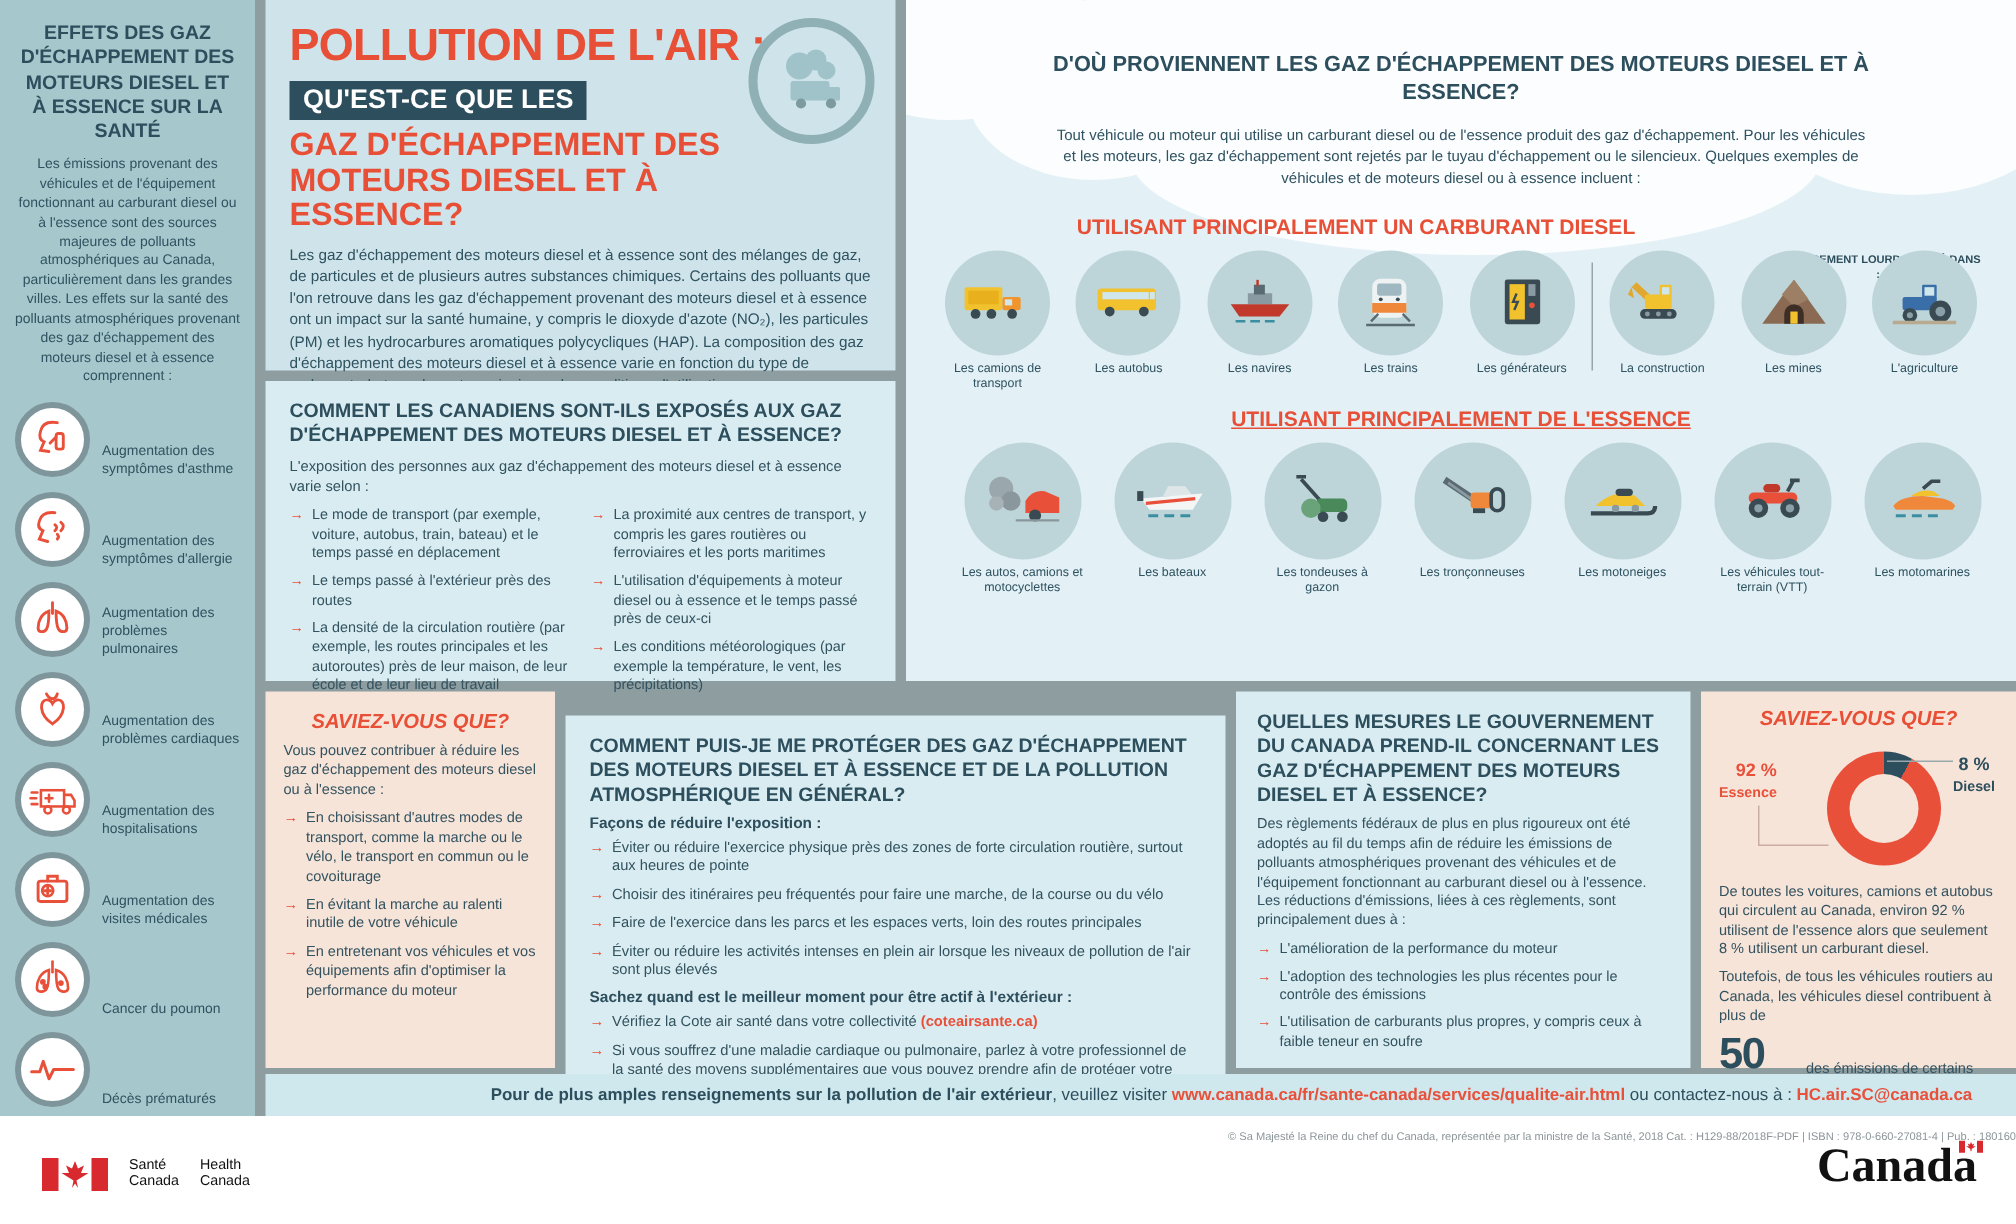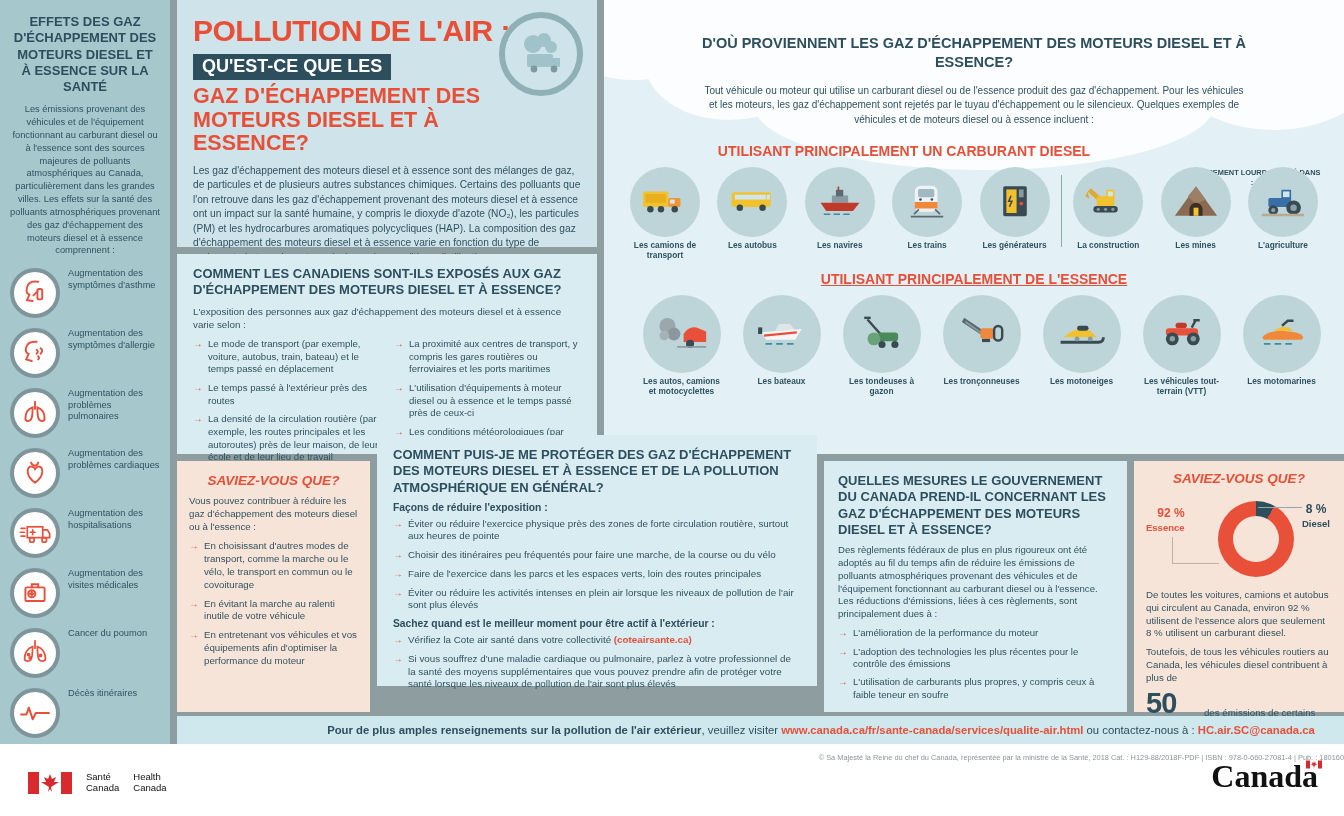--- a/index.html
+++ b/index.html
@@ -3,21 +3,21 @@
 <meta charset="utf-8">
 <style>
   html,body{margin:0;padding:0;}
   body{font-family:"Liberation Sans",sans-serif;color:#32525f;}
   .canvas{position:relative;width:1344px;height:816px;background:#8d9da0;overflow:hidden;}
 
   
   .sidebar{position:absolute;left:0;top:0;width:170px;height:753px;background:#a6c8cc;padding:0;box-sizing:border-box;}
   .sb-title{color:#2d4e5d;font-weight:bold;font-size:13px;line-height:1.25;text-align:center;padding:14px 12px 8px;}
   .sb-intro{color:#2f5260;font-size:9.3px;line-height:1.38;text-align:center;padding:0 9px;}
-  .sb-item{display:flex;align-items:flex-start;gap:8px;padding:5px 6px 5px 10px;}
+  .sb-item{display:flex;align-items:flex-end;gap:8px;padding:5px 6px 5px 10px;}
   .sb-icon{flex:0 0 auto;width:50px;height:50px;border-radius:50%;background:#fff;border:4px solid #7d959b;display:flex;align-items:center;justify-content:center;box-sizing:border-box;}
   .sb-label{font-size:9.3px;line-height:1.25;color:#2f5260;}
 
   
   .box{position:absolute;box-sizing:border-box;}
   .arrow{color:#e8503a;font-weight:bold;flex:0 0 12px;}
   .bul{display:flex;gap:3px;margin:0 0 6px 0;}
   .bul .bt{flex:1;}
 
   
@@ -36,34 +36,34 @@
   .twocol>div{flex:1;font-size:9.6px;line-height:1.32;}
 
   
   .sky{left:604px;top:0;width:740px;height:454px;background:#e3f1f6;overflow:hidden;}
   .cloud{position:absolute;background:#fbfdfe;border-radius:50%;}
   .sky-title{position:relative;color:#2d4e5d;font-weight:bold;font-size:14.5px;line-height:1.3;text-align:center;margin:34px auto 8px;width:560px;}
   .sky-body{position:relative;font-size:10px;line-height:1.45;text-align:center;margin:12px auto;width:540px;color:#2f5260;}
   .fuel-head{position:relative;color:#e84f37;font-weight:bold;font-size:14px;text-align:center;}
   .note{position:absolute;right:22px;top:168px;width:140px;color:#2d4e5d;font-weight:bold;font-size:7.4px;line-height:1.35;text-align:center;}
   .vrow{position:relative;display:flex;align-items:flex-start;justify-content:space-between;padding:8px 20px 0;}
-  .vslot{display:flex;flex-direction:column;align-items:center;gap:4px;font-weight:bold;}
+  .vslot{display:flex;flex-direction:column;align-items:center;gap:4px;}
   .vslot.d{width:82px;}
   .vslot.e{width:96px;margin-left:15px;}
   .vcirc{border-radius:50%;background:#bdd5d9;display:flex;align-items:center;justify-content:center;}
   .vcirc.d{width:70px;height:70px;}
   .vcirc.e{width:78px;height:78px;}
   .vlabel{font-size:8.3px;line-height:1.2;text-align:center;color:#2f5260;}
   .vline{width:1px;height:72px;background:#97a6a9;align-self:center;margin-top:-6px;}
 
   
   .pink1{left:177px;top:461px;width:193px;height:251px;background:#f7e4d9;padding:12px 12px;}
   .dyk-title{color:#e84f37;font-weight:bold;font-style:italic;font-size:13.5px;text-align:center;margin:0 0 7px;}
   .pk-text{font-size:9.7px;line-height:1.32;}
-  .midbox{left:377px;top:435px;width:440px;height:251px;background:#d9ecf1;padding:12px 16px;}
+  .midbox{left:377px;top:477px;width:440px;height:251px;background:#d9ecf1;padding:12px 16px;}
   .mid-sub{font-weight:bold;font-size:10.3px;margin:2px 0 5px;color:#2d4e5d;}
   .mid-bul{font-size:9.8px;line-height:1.3;}
   .link{color:#e8503a;font-weight:bold;}
   .govbox{left:824px;top:461px;width:303px;height:251px;background:#d9ecf1;padding:12px 14px;}
   .gov-body{font-size:9.6px;line-height:1.34;margin:0 0 6px;}
   .pink2{left:1134px;top:461px;width:210px;height:251px;background:#f7e4d9;padding:10px 12px;}
   .donut-zone{position:relative;height:96px;}
   .donut{position:absolute;left:72px;top:8px;width:76px;height:76px;border-radius:50%;background:conic-gradient(#2d4e5d 0deg 29deg,#e8503a 29deg 360deg);}
   .donut::after{content:"";position:absolute;inset:15px;border-radius:50%;background:#f7e4d9;}
   .lab-ess{position:absolute;left:0;top:14px;color:#e8503a;font-weight:bold;text-align:right;font-size:12px;line-height:1.15;}
@@ -174,21 +174,21 @@
           </svg>
       </span>
       <span class="sb-label">Cancer du poumon</span>
     </div>
     <div class="sb-item">
       <span class="sb-icon">
         <svg width="34" height="32" viewBox="0 0 44 40" fill="none" stroke="#e8503a" stroke-width="2.6" stroke-linecap="round" stroke-linejoin="round">
             <path d="M4 22 h7 l3 -9 l5 15 l4 -8 h17"></path>
           </svg>
       </span>
-      <span class="sb-label">Décès itinéraires</span>
+      <span class="sb-label">Décès prématurés</span>
     </div>
   </div>
 
   <div class="box titlebox">
     <div class="h-main">POLLUTION DE L'AIR :</div>
     <div class="h-badge">QU'EST-CE QUE LES</div>
     <div class="h-sub">GAZ D'ÉCHAPPEMENT DES MOTEURS DIESEL ET À ESSENCE?</div>
     <div class="t-body">Les gaz d'échappement des moteurs diesel et à essence sont des mélanges de gaz, de particules et de plusieurs autres substances chimiques. Certains des polluants que l'on retrouve dans les gaz d'échappement provenant des moteurs diesel et à essence ont un impact sur la santé humaine, y compris le dioxyde d'azote (NO₂), les particules (PM) et les hydrocarbures aromatiques polycycliques (HAP). La composition des gaz d'échappement des moteurs diesel et à essence varie en fonction du type de carburant, du type de moteur ainsi que des conditions d'utilisation.</div>
     <div class="globe">
       <svg width="56" height="48" viewBox="0 0 56 48" fill="#9fc3c9">

